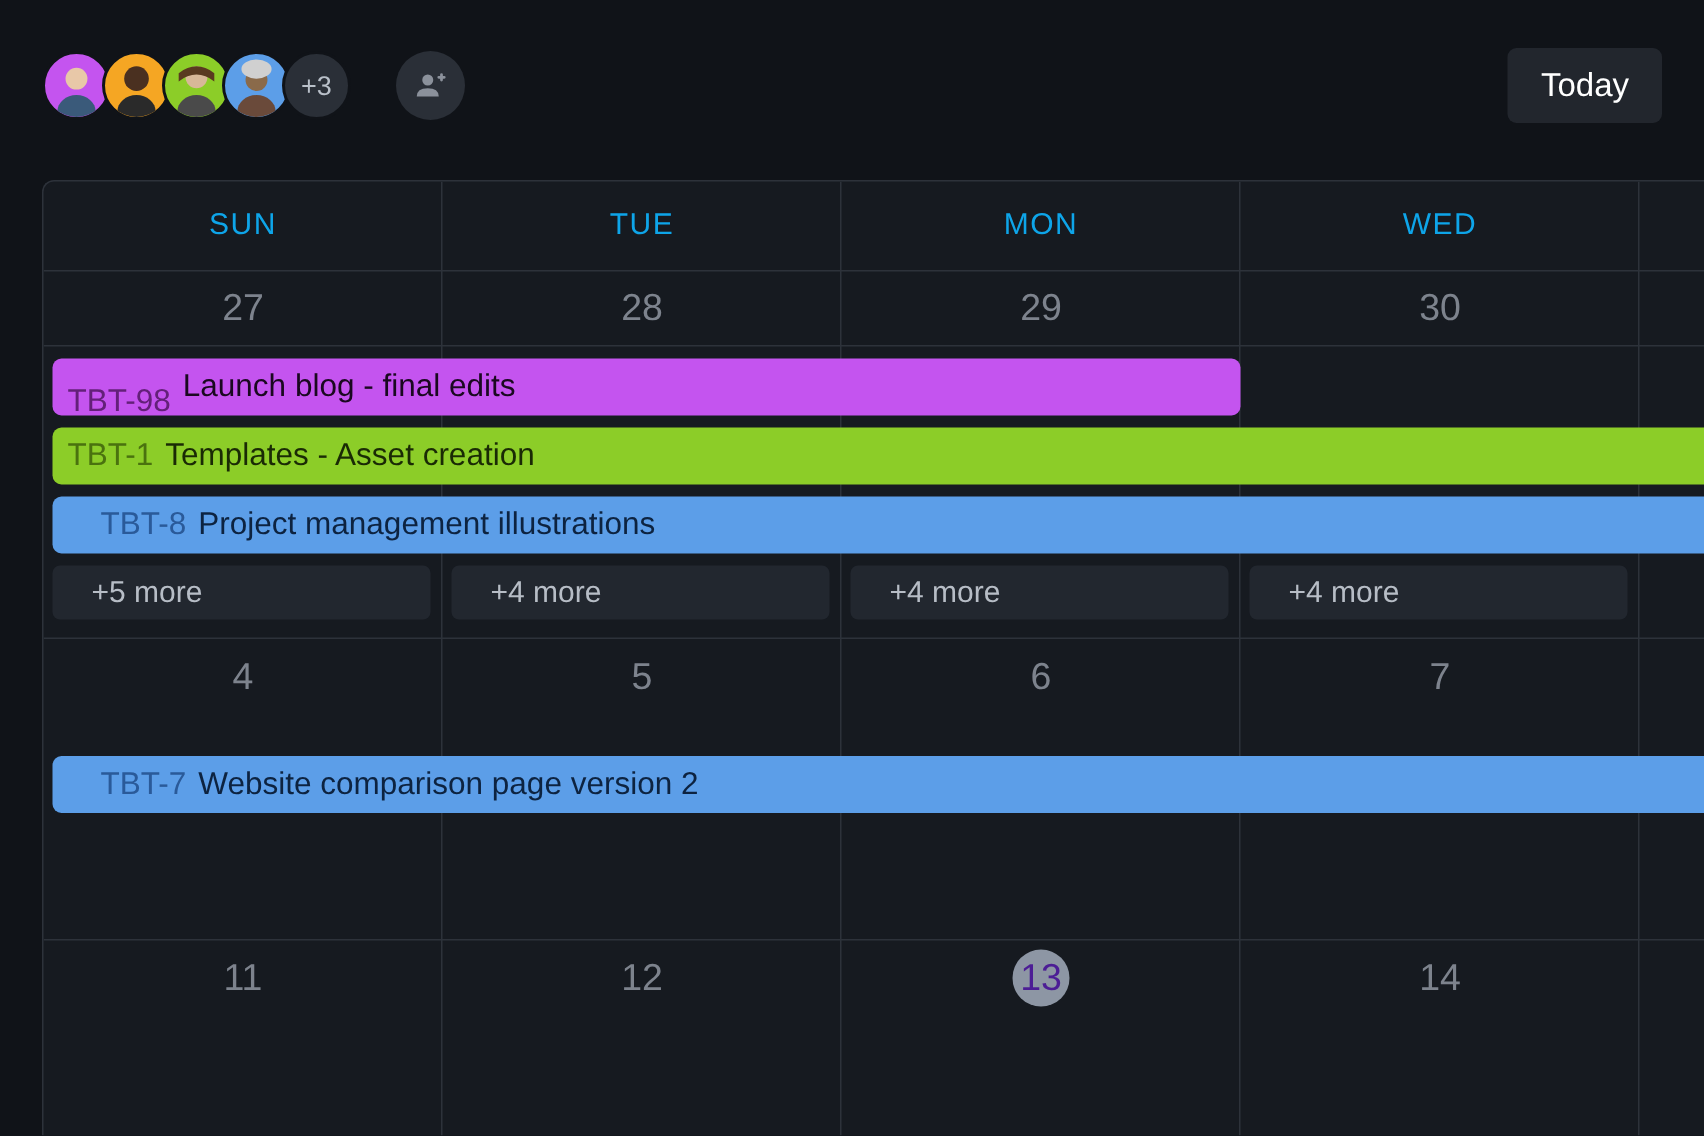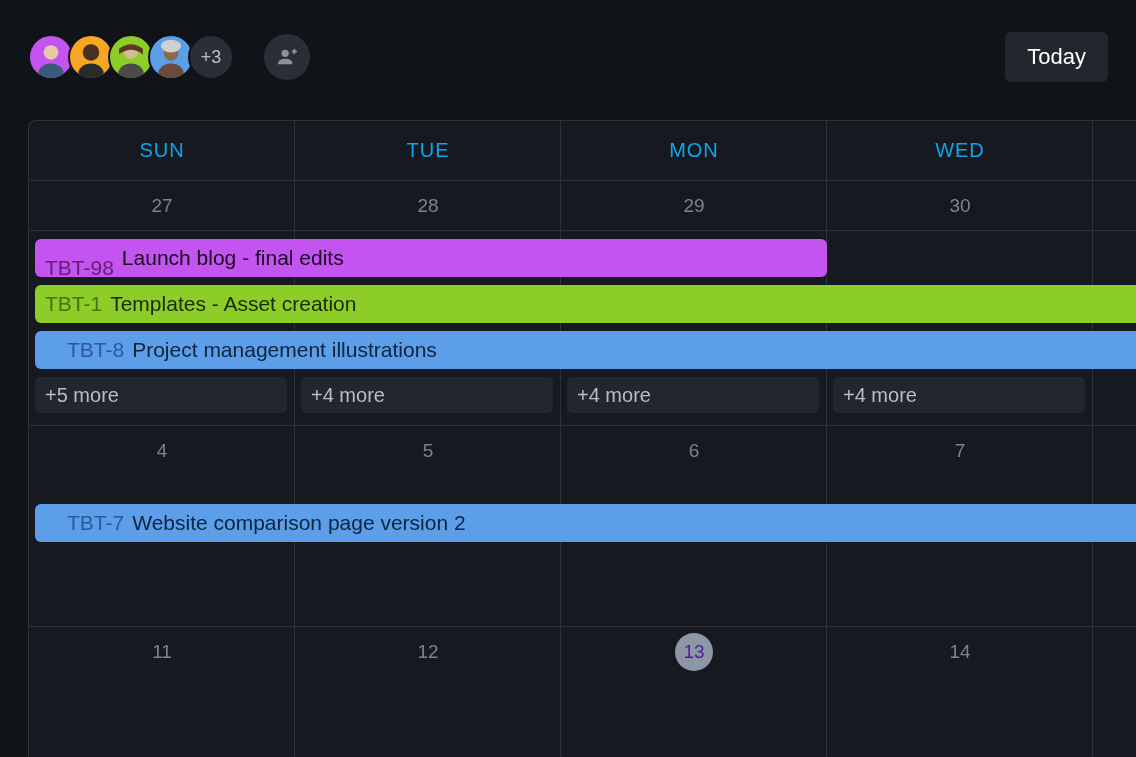--- a/index.html
+++ b/index.html
@@ -116,21 +116,21 @@
     position: relative;
     height: 50px;
     display: grid;
     grid-template-columns: 266px 266px 266px 266px 1fr;
     border-bottom: 1px solid #2d323a;
   }
   .date-cell {
     display: flex;
     align-items: center;
     justify-content: center;
-    font-size: 19px;
+    font-size: 25px;
     font-weight: 500;
     color: #7d838d;
   }
   .date-cell .today-circle {
     background: #8d96a4;
     color: #4c1d95;
     width: 38px;
     height: 38px;
     border-radius: 50%;
     display: flex;
@@ -180,21 +180,21 @@
   .more-pill {
     background: #22272f;
     color: #b7bdc6;
     font-size: 20px;
     font-weight: 500;
     border-radius: 5px;
     height: 36px;
     margin: 0 8px 0 6px;
     display: flex;
     align-items: center;
-    padding-left: 10px;
+    padding-left: 26px;
     cursor: pointer;
   }
 
   .week-divider {
     border-bottom: 1px solid #2d323a;
     margin-top: 12px;
   }
   .spacer2 { height: 52px; }
   .spacer3 { height: 20px; }
 

